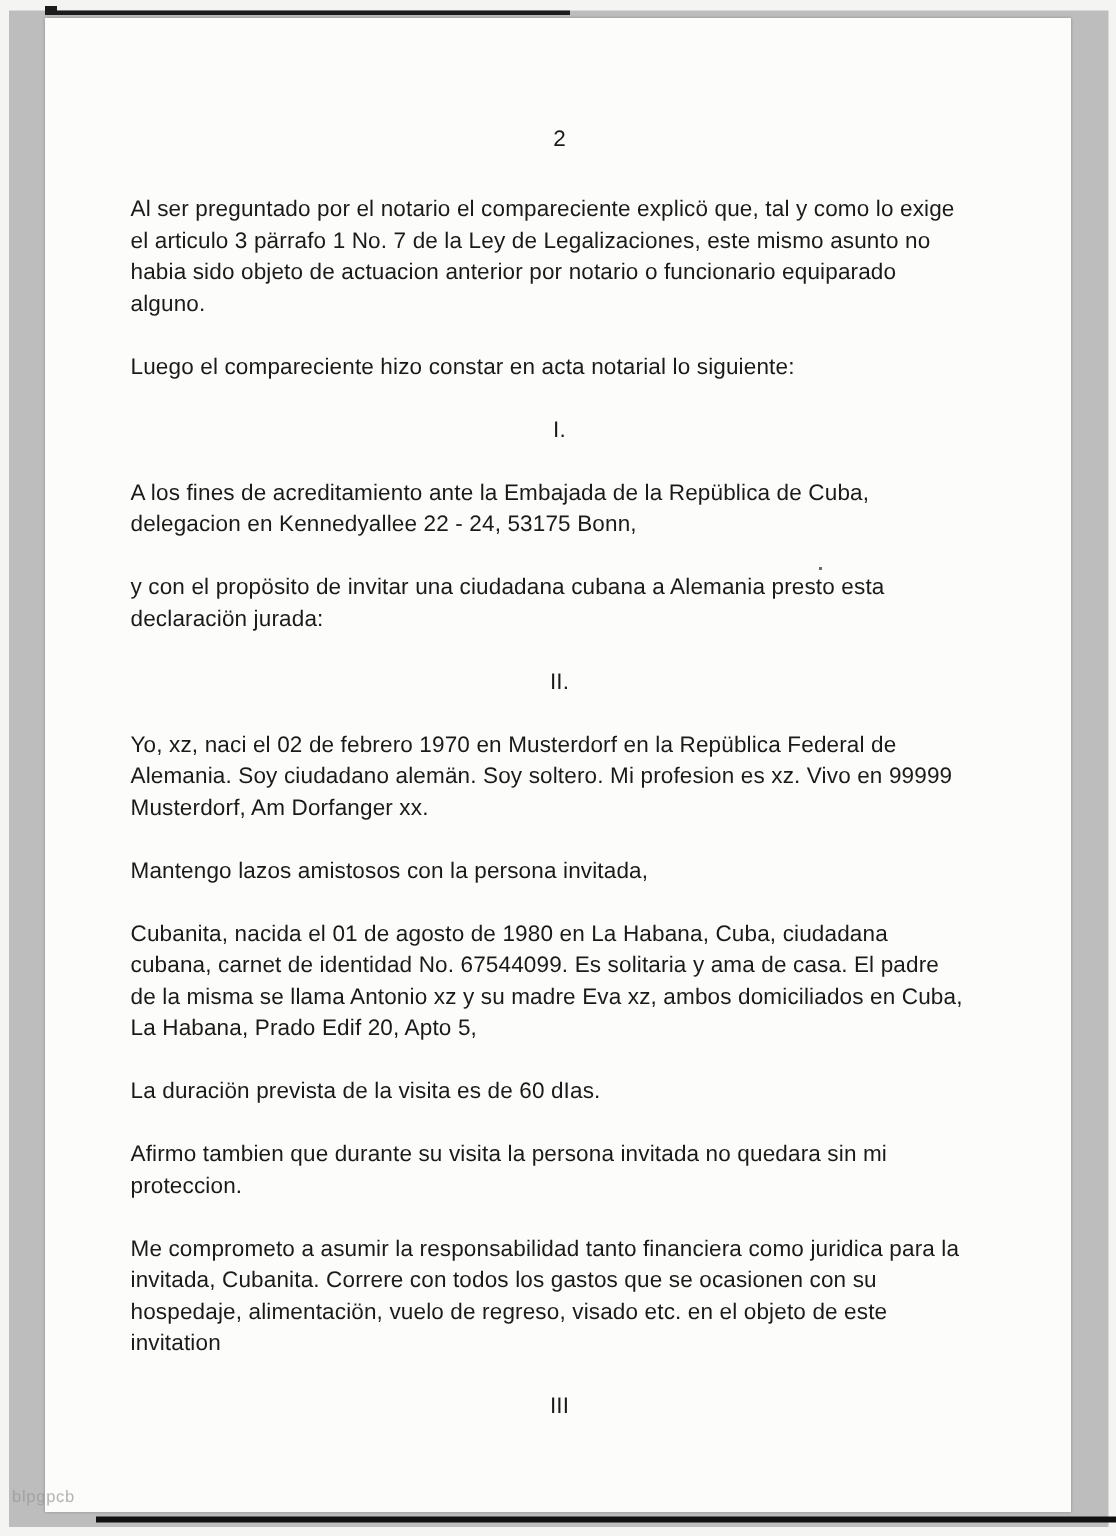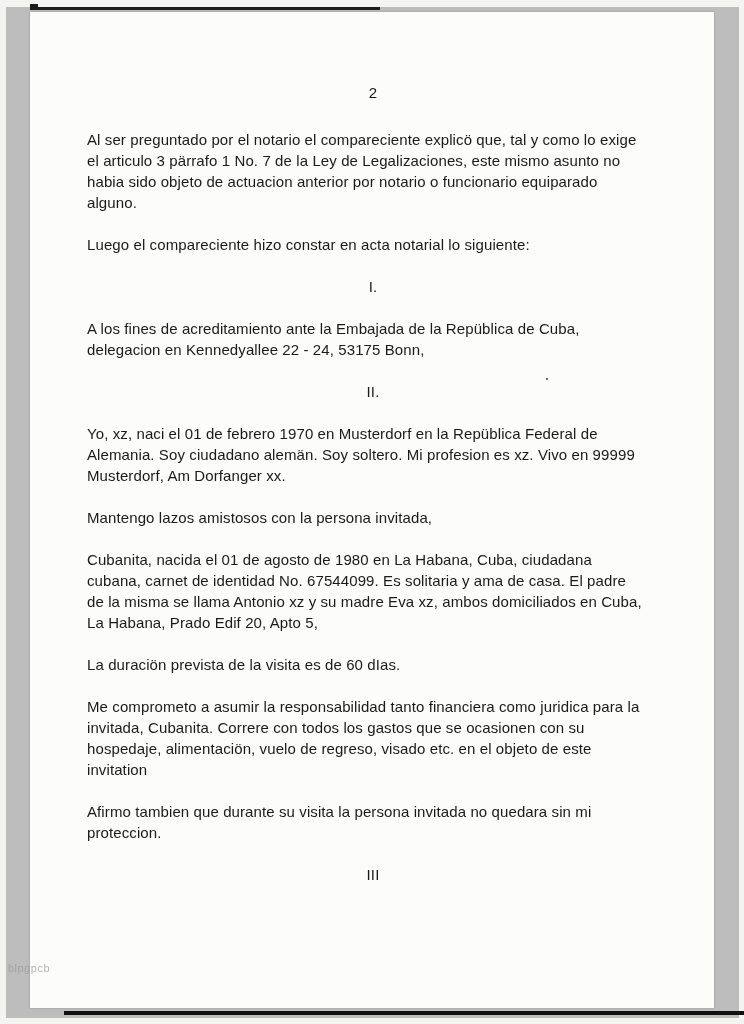--- a/index.html
+++ b/index.html
@@ -71,21 +71,21 @@
     position: absolute;
     left: 30px;
     top: 4px;
     width: 8px;
     height: 6px;
     background: #1c1c1c;
   }
   .watermark {
     position: absolute;
     left: 8px;
-    top: 962px;
+    top: 992px;
     font-size: 11px;
     color: #9a9a9a;
     opacity: 0.75;
     letter-spacing: 0.5px;
   }
   .noise-dot {
     position: absolute;
     left: 516px;
     top: 366px;
     width: 2px;
@@ -108,34 +108,35 @@
       <div class="page-num">2</div>
 
       <p class="para">Al ser preguntado por el notario el compareciente explicö que, tal y como lo exige el articulo 3 pärrafo 1 No. 7 de la Ley de Legalizaciones, este mismo asunto no habia sido objeto de actuacion anterior por notario o funcionario equiparado alguno.</p>
 
       <p class="para">Luego el compareciente hizo constar en acta notarial lo siguiente:</p>
 
       <div class="heading-center">I.</div>
 
       <p class="para">A los fines de acreditamiento ante la Embajada de la Repüblica de Cuba, delegacion en Kennedyallee 22 - 24, 53175 Bonn,</p>
 
+      <p class="para">y con el propösito de invitar una ciudadana cubana a Alemania presto esta declaraciön jurada:</p>
 
       <div class="heading-center">II.</div>
 
-      <p class="para">Yo, xz, naci el 01 de febrero 1970 en Musterdorf en la Repüblica Federal de Alemania. Soy ciudadano alemän. Soy soltero. Mi profesion es xz. Vivo en 99999 Musterdorf, Am Dorfanger xx.</p>
+      <p class="para">Yo, xz, naci el 02 de febrero 1970 en Musterdorf en la Repüblica Federal de Alemania. Soy ciudadano alemän. Soy soltero. Mi profesion es xz. Vivo en 99999 Musterdorf, Am Dorfanger xx.</p>
 
       <p class="para">Mantengo lazos amistosos con la persona invitada,</p>
 
       <p class="para">Cubanita, nacida el 01 de agosto de 1980 en La Habana, Cuba, ciudadana cubana, carnet de identidad No. 67544099. Es solitaria y ama de casa. El padre de la misma se llama Antonio xz y su madre Eva xz, ambos domiciliados en Cuba, La Habana, Prado Edif 20, Apto 5,</p>
 
       <p class="para">La duraciön prevista de la visita es de 60 dIas.</p>
 
+      <p class="para">Afirmo tambien que durante su visita la persona invitada no quedara sin mi proteccion.</p>
+
       <p class="para">Me comprometo a asumir la responsabilidad tanto financiera como juridica para la invitada, Cubanita. Correre con todos los gastos que se ocasionen con su hospedaje, alimentaciön, vuelo de regreso, visado etc. en el objeto de este invitation</p>
-
-      <p class="para">Afirmo tambien que durante su visita la persona invitada no quedara sin mi proteccion.</p>
 
       <div class="heading-center">III</div>
 
 
     </div>
     <div class="noise-dot"></div>
   </div>
 
   <div class="watermark">blpgpcb</div>
   <div class="artifact-line-bottom"></div>

